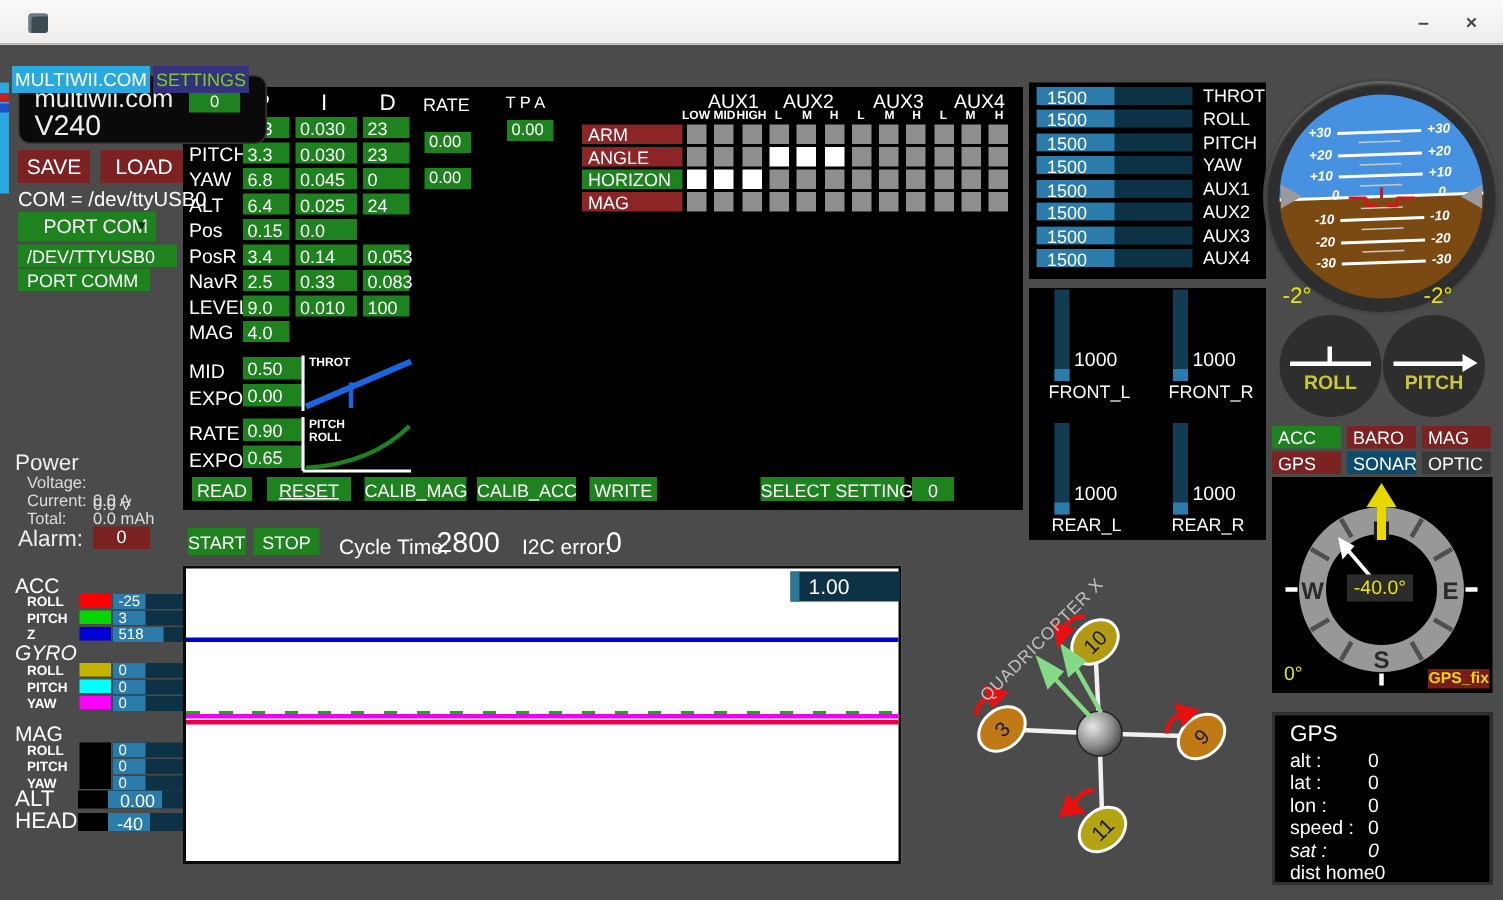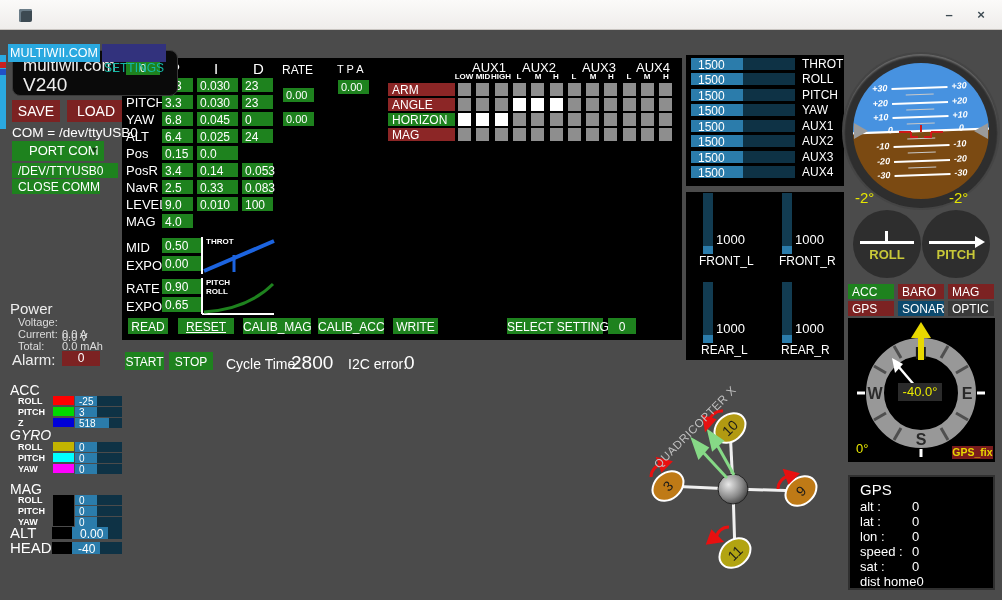--- a/index.html
+++ b/index.html
@@ -68,32 +68,32 @@
 
   <div class="abs" style="left:0;top:25px;width:6px;height:74px;background:#2aa9e0;z-index:5;"></div>
   <div class="abs" style="left:0;top:32px;width:6px;height:6px;background:#c82020;z-index:6;"></div>
   <div class="abs" style="left:0;top:39px;width:6px;height:6px;background:#2050c8;z-index:6;"></div>
 
   <div class="abs" style="left:12px;top:20px;width:166px;height:46px;background:#0a0a0a;border:1px solid #3a3a3a;border-radius:8px;color:#eee;z-index:2;">
     <div class="abs" style="left:10px;top:5px;font-size:17px;">multiwii.com</div>
     <div class="abs" style="left:10px;top:23px;font-size:19px;">V240</div>
   </div>
   <div class="abs" style="left:8px;top:14px;width:92px;height:18px;background:#2aa9e0;z-index:4;font-size:12.5px;color:#fff;text-align:center;padding-top:2px;">MULTIWII.COM</div>
-  <div class="abs" style="left:102px;top:14px;width:64px;height:18px;background:#32327d;z-index:4;font-size:12px;color:#14b8a6;text-align:center;padding-top:17px;">SETTINGS</div>
+  <div class="abs" style="left:102px;top:14px;width:64px;height:18px;background:#32327d;z-index:4;font-size:12px;color:#84cc16;text-align:center;padding-top:2px;">SETTINGS</div>
 
   <div class="abs rbtn btn" style="left:12px;top:70px;width:48px;height:22px;font-size:14px;padding-top:3px;">SAVE</div>
   <div class="abs rbtn btn" style="left:67px;top:70px;width:58px;height:22px;font-size:14px;padding-top:3px;">LOAD</div>
   <div class="abs wt" style="left:12px;top:95px;font-size:13.5px;z-index:3;">COM = /dev/ttyUSB0</div>
 
   <div class="abs g" style="left:12px;top:111px;width:92px;height:20px;font-size:13px;padding:2px 0 0 17px;">
     <span>PORT COM</span>
     <span style="position:absolute;right:5px;top:4px;font-size:9px;color:#0a3a0a;">▼</span>
   </div>
   <div class="abs g" style="left:12px;top:133px;width:106px;height:15px;font-size:12px;padding:1px 0 0 6px;">/DEV/TTYUSB0</div>
-  <div class="abs g" style="left:12px;top:149px;width:88px;height:15px;font-size:12px;padding:1px 0 0 6px;">CLOSE COMM</div>
+  <div class="abs g" style="left:12px;top:149px;width:88px;height:15px;font-size:12px;padding:1px 0 0 6px;">PORT COMM</div>
 
   <div class="panel" style="left:122px;top:28px;width:560px;height:282px;"></div>
 
   <div class="abs g" style="left:126px;top:32px;width:34px;height:13px;font-size:11px;text-align:center;z-index:2;">0</div>
   <div class="abs wt" style="left:170px;top:30px;font-size:15px;">P</div>
   <div class="abs wt" style="left:214px;top:30px;font-size:15px;">I</div>
   <div class="abs wt" style="left:253px;top:30px;font-size:15px;">D</div>
   <div class="abs wt" style="left:282px;top:33px;font-size:12px;">RATE</div>
   <div class="abs wt" style="left:337px;top:33px;font-size:11px;">T P A</div>
 
@@ -335,20 +335,30 @@
       <span class="fill" style="width:36px;"></span>
       <span class="val" style="font-size:12px;left:8px;">0.00</span>
     </div>
   <div class="abs wt" style="left:10px;top:509px;font-size:15px;">HEAD</div>
   <div class="abs" style="left:52px;top:512px;width:20px;height:12px;background:#000;"></div>
   <div class="hbar" style="left:72px;top:512px;width:50px;height:12px;">
       <span class="fill" style="width:28px;"></span>
       <span class="val" style="font-size:12px;left:6px;">-40</span>
     </div>
 
+  <div class="abs" style="left:122px;top:347px;width:479px;height:199px;background:#fff;border:2px solid #0a0a0a;">
+    <div style="position:absolute;left:0;top:46px;width:100%;height:3px;background:#0000d2;"></div>
+    <div style="position:absolute;left:0;top:95px;width:100%;height:2px;background:repeating-linear-gradient(90deg,#00b800 0 9px,transparent 9px 22px);"></div>
+    <div style="position:absolute;left:0;top:97px;width:100%;height:3px;background:#f000f0;"></div>
+    <div style="position:absolute;left:0;top:101px;width:100%;height:3px;background:#e80040;"></div>
+    <div style="position:absolute;left:403px;top:2px;width:73px;height:20px;background:#0d3246;">
+      <span style="position:absolute;left:0;top:0;bottom:0;width:6px;background:#2d7596;"></span>
+      <span style="position:absolute;left:12px;top:2px;color:#fff;font-size:14px;">1.00</span>
+    </div>
+  </div>
 
   <div class="debug-grp" style="left:122px;">
     
     
   </div>
   <div class="debug-grp" style="left:242px;">
     
     
   </div>
   <div class="debug-grp" style="left:362px;">
@@ -534,21 +544,21 @@
     <div style="position:absolute;left:8px;top:123px;color:#e8e800;font-size:13px;">0°</div>
     <div style="position:absolute;left:104px;top:128px;width:41px;height:13px;background:#7a1c1c;color:#e8d800;font-size:10.5px;font-weight:bold;text-align:center;">GPS_fix</div>
   </div>
 
   <div class="panel" style="left:848px;top:445px;width:147px;height:115px;border:2px solid #303030;">
     <div style="position:absolute;left:10px;top:4px;color:#fff;font-size:15px;">GPS</div>
     <div class="gps-row" style="top:22px;"><span class="lbl">alt :</span><span>0</span></div>
     <div class="gps-row" style="top:37px;"><span class="lbl">lat :</span><span>0</span></div>
     <div class="gps-row" style="top:52px;"><span class="lbl">lon :</span><span>0</span></div>
     <div class="gps-row" style="top:67px;"><span class="lbl">speed :</span><span>0</span></div>
-    <div class="gps-row" style="top:82px;"><span class="lbl">sat :</span><span>0</span></div>
+    <div class="gps-row" style="top:82px;font-style:italic;"><span class="lbl">sat :</span><span>0</span></div>
     <div class="gps-row" style="top:97px;"><span class="lbl">dist home</span><span>0</span></div>
   </div>
 
   <svg class="abs" style="left:608px;top:348px;" width="245" height="220">
     <defs>
       <radialGradient id="sph" cx="35%" cy="35%" r="75%">
         <stop offset="0%" stop-color="#e8e8e8"></stop>
           <stop offset="60%" stop-color="#8a8a8a"></stop>
           <stop offset="100%" stop-color="#3a3a3a"></stop>
       </radialGradient>

